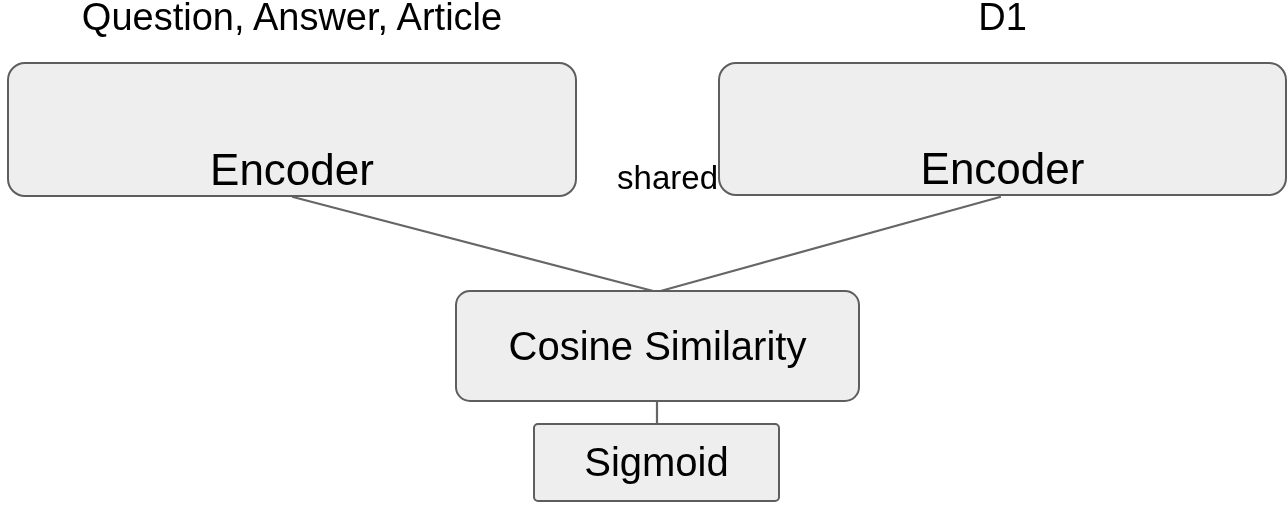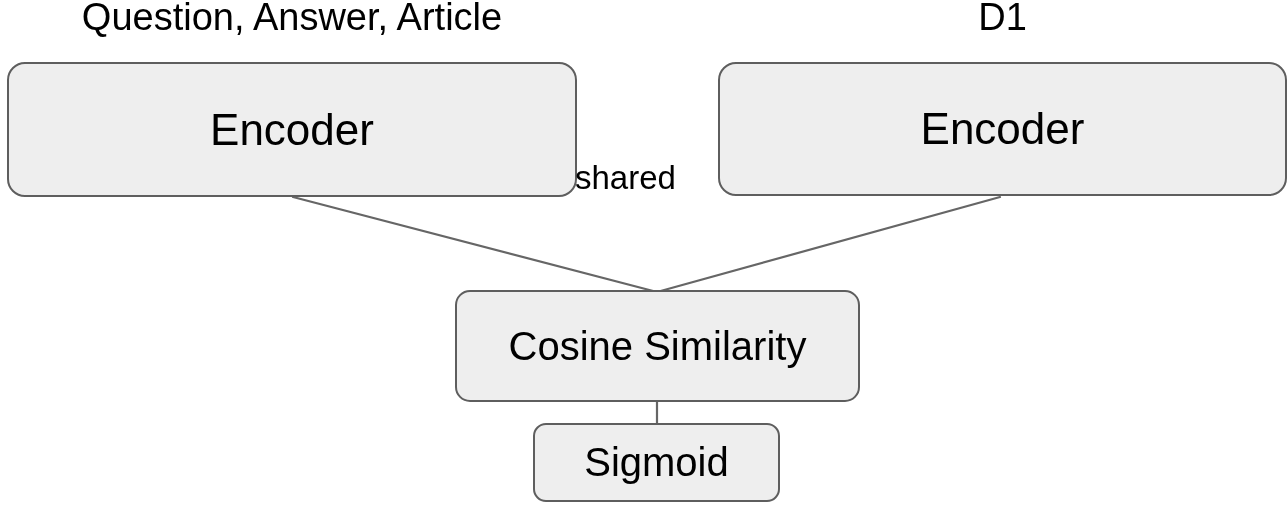--- a/index.html
+++ b/index.html
@@ -37,55 +37,56 @@
     background: var(--node-fill, #eeeeee);
     border: 2px solid var(--node-border, #5e5e5e);
     white-space: nowrap;
   }
   .node-encoder {
     top: 62px;
     width: 570px;
     height: 135px;
     border-radius: 18px;
     font-size: 44px;
+    align-items: flex-end;
   }
   .node-encoder.left  { left: 7px; }
   .node-encoder.right { left: 718px; width: 569px; height: 134px; }
   .node-cosine {
     left: 455px;
     top: 290px;
     width: 405px;
     height: 112px;
     border-radius: 15px;
     font-size: 40px;
   }
   .node-sigmoid {
     left: 533px;
     top: 423px;
     width: 247px;
     height: 79px;
-    border-radius: 13px;
+    border-radius: 5px;
     font-size: 40px;
   }
   .top-label {
     position: absolute;
     top: -5px;
     text-align: center;
     font-size: 38px;
     line-height: 1.18;
     white-space: nowrap;
   }
   .top-label.left  { left: 7px;   width: 570px; }
   .top-label.right { left: 718px; width: 569px; }
   .shared-label {
     position: absolute;
     left: 575px;
     top: 159px;
     width: 143px;
-    text-align: left;
+    text-align: right;
     font-size: 33px;
     line-height: 1.15;
   }
 </style>
 </head>
 <body>
 
 <div class="canvas">
 
   <svg class="edges" width="1288" height="507" viewBox="0 0 1288 507" aria-hidden="true">

